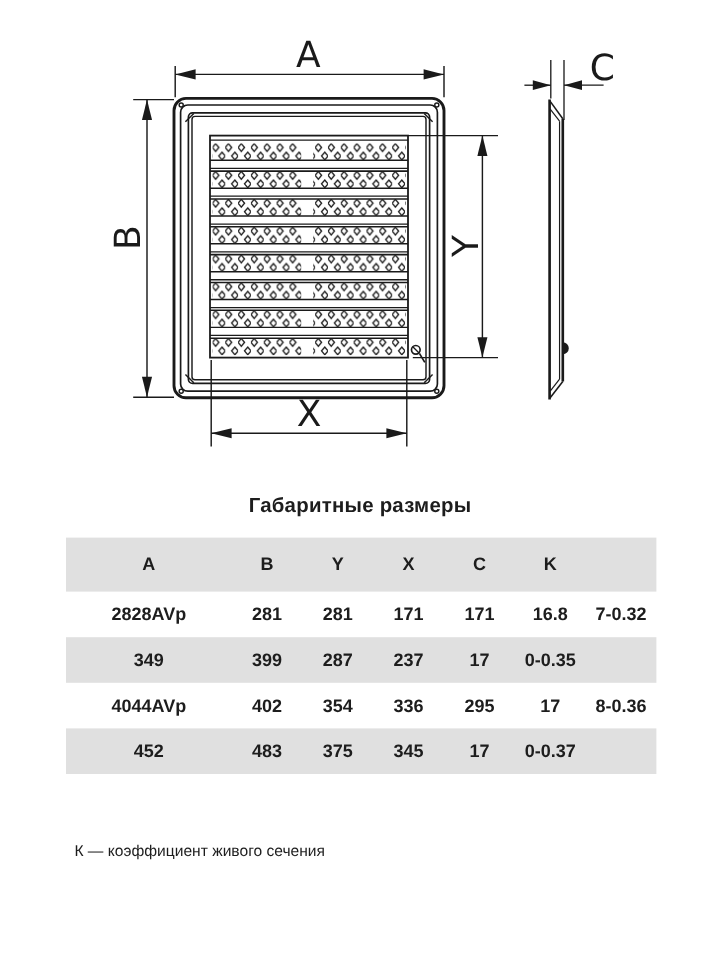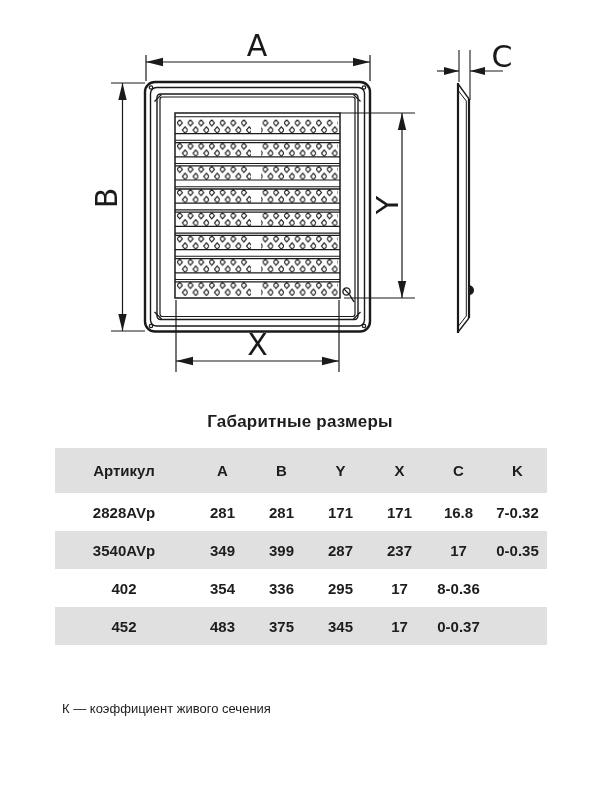--- a/index.html
+++ b/index.html
@@ -166,47 +166,46 @@
     <polygon points="459,71 444,66.9 444,75.1" fill="#1a1a1a" stroke="none"></polygon>
     <polygon points="470,71 485,66.9 485,75.1" fill="#1a1a1a" stroke="none"></polygon>
     <text class="dim-text" x="502" y="67" text-anchor="middle" stroke="none">C</text>
   </g>
 </svg>
 
 <div class="table-title">Габаритные размеры</div>
 
 <div class="dim-table">
   <div class="t-row header shade">
-    <div>Артикул</div>
     <div>A</div>
     <div>B</div>
     <div>Y</div>
     <div>X</div>
     <div>C</div>
     <div>K</div>
   </div>
   <div class="t-row">
     <div>2828AVp</div>
     <div>281</div>
     <div>281</div>
     <div>171</div>
     <div>171</div>
     <div>16.8</div>
     <div>7-0.32</div>
   </div>
   <div class="t-row shade">
-    <div>3540AVp</div>
     <div>349</div>
     <div>399</div>
     <div>287</div>
     <div>237</div>
     <div>17</div>
     <div>0-0.35</div>
   </div>
   <div class="t-row">
+    <div>4044AVp</div>
     <div>402</div>
     <div>354</div>
     <div>336</div>
     <div>295</div>
     <div>17</div>
     <div>8-0.36</div>
   </div>
   <div class="t-row shade">
     <div>452</div>
     <div>483</div>

